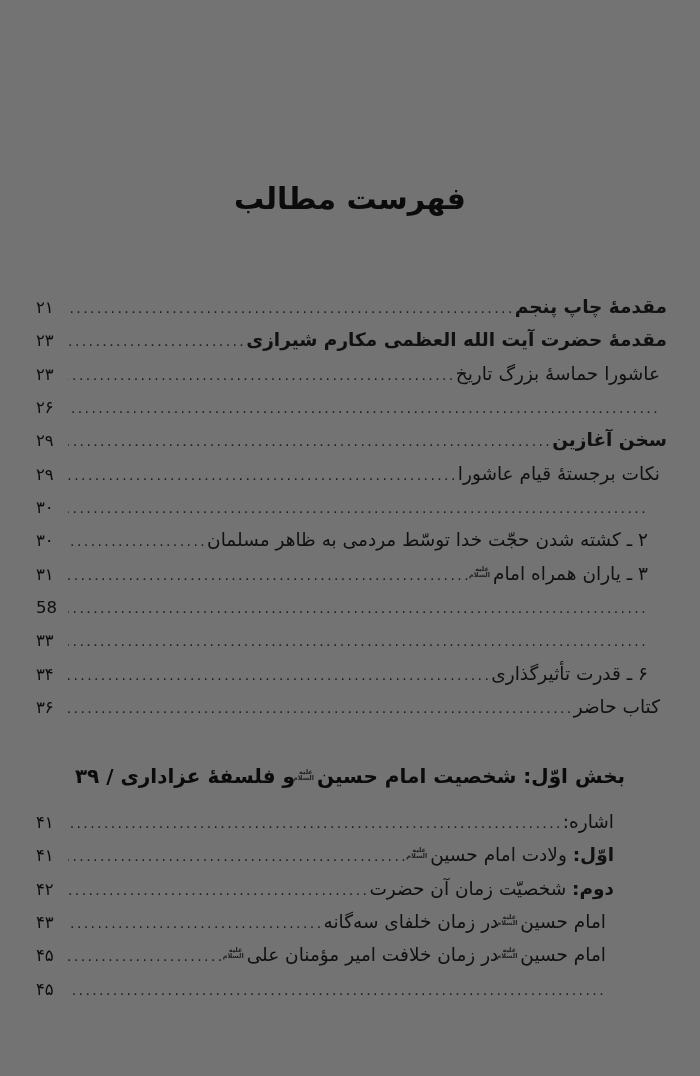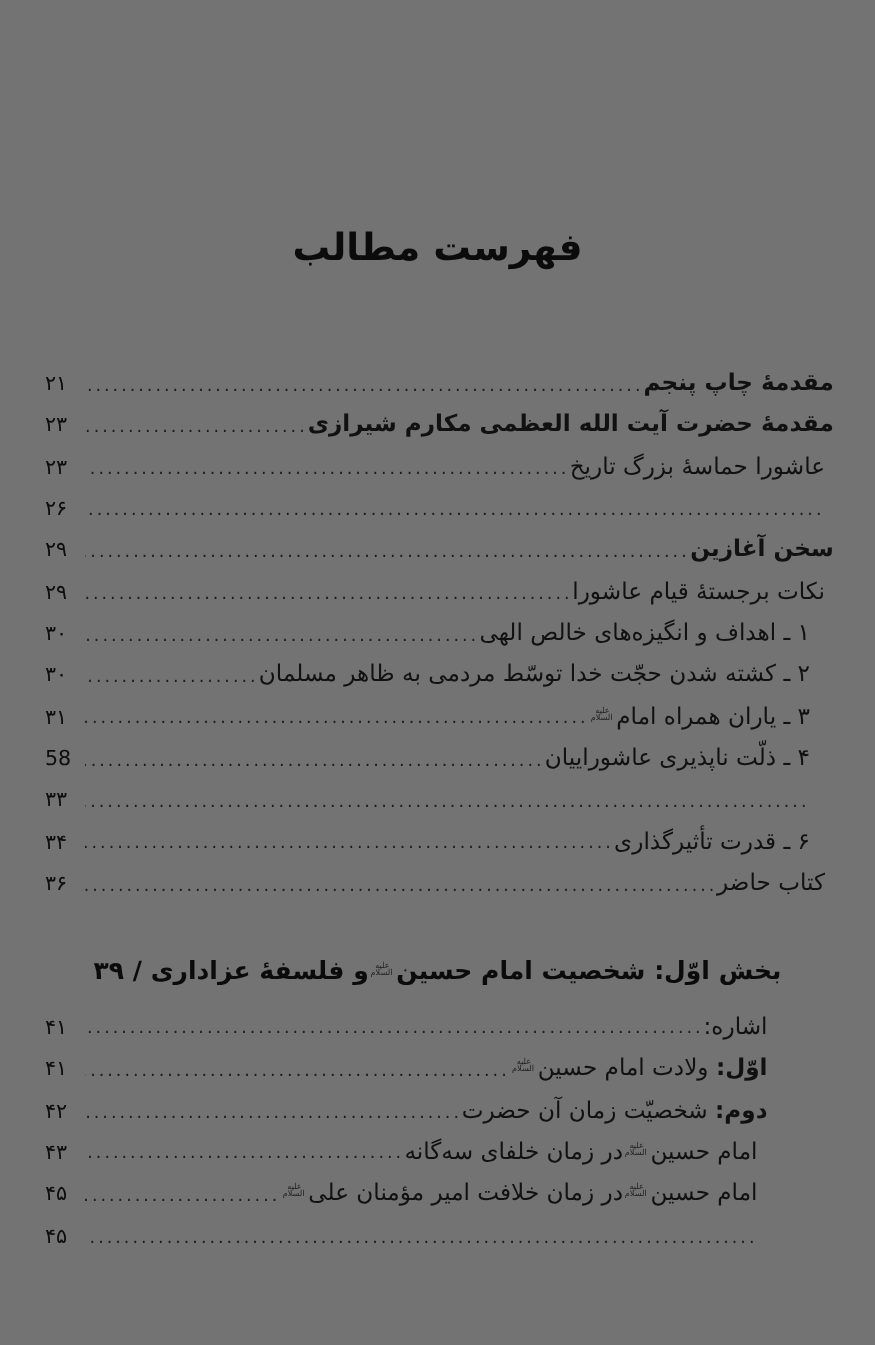--- a/index.html
+++ b/index.html
@@ -51,21 +51,21 @@
   .divider{
     position:absolute;top:761px;left:0;right:0;
     text-align:center;
     font-size:20px;font-weight:700;line-height:30px;
     color:#0b0b0b;white-space:nowrap;
   }
   .hon{
     display:inline-block;width:16px;
     font-size:6.5px;line-height:0.95;
     text-align:center;vertical-align:3px;
-    margin:0 3px;font-weight:400;
+    margin:0 3px;font-weight:700;
     white-space:normal;word-break:normal;
     color:#222;
   }
 </style>
 </head>
 <body>
 
 <div class="page">
   <div class="title">فهرست مطالب</div>
 
@@ -93,36 +93,34 @@
         <span class="label"><span class="b">سخن آغازین</span></span>
         <span class="dots"></span>
         <span class="num">۲۹</span>
       </div>
       <div class="row i1">
         <span class="label"><span>نکات برجستهٔ قیام عاشورا</span></span>
         <span class="dots"></span>
         <span class="num">۲۹</span>
       </div>
       <div class="row i2">
-        <span class="label"><span>۱ ـ اهداف و انگیزه‌های خالص الهی</span></span>
         <span class="dots"></span>
         <span class="num">۳۰</span>
       </div>
       <div class="row i2">
         <span class="label"><span>۲ ـ کشته شدن حجّت خدا توسّط مردمی به ظاهر مسلمان</span></span>
         <span class="dots"></span>
         <span class="num">۳۰</span>
       </div>
       <div class="row i2">
         <span class="label"><span>۳ ـ یاران همراه امام</span><span class="hon">علیه السلام</span></span>
         <span class="dots"></span>
         <span class="num">۳۱</span>
       </div>
       <div class="row i2">
-        <span class="label"><span>۴ ـ ذلّت ناپذیری عاشوراییان</span></span>
         <span class="dots"></span>
         <span class="num">58</span>
       </div>
       <div class="row i2">
         <span class="dots"></span>
         <span class="num">۳۳</span>
       </div>
       <div class="row i2">
         <span class="label"><span>۶ ـ قدرت تأثیرگذاری</span></span>
         <span class="dots"></span>

